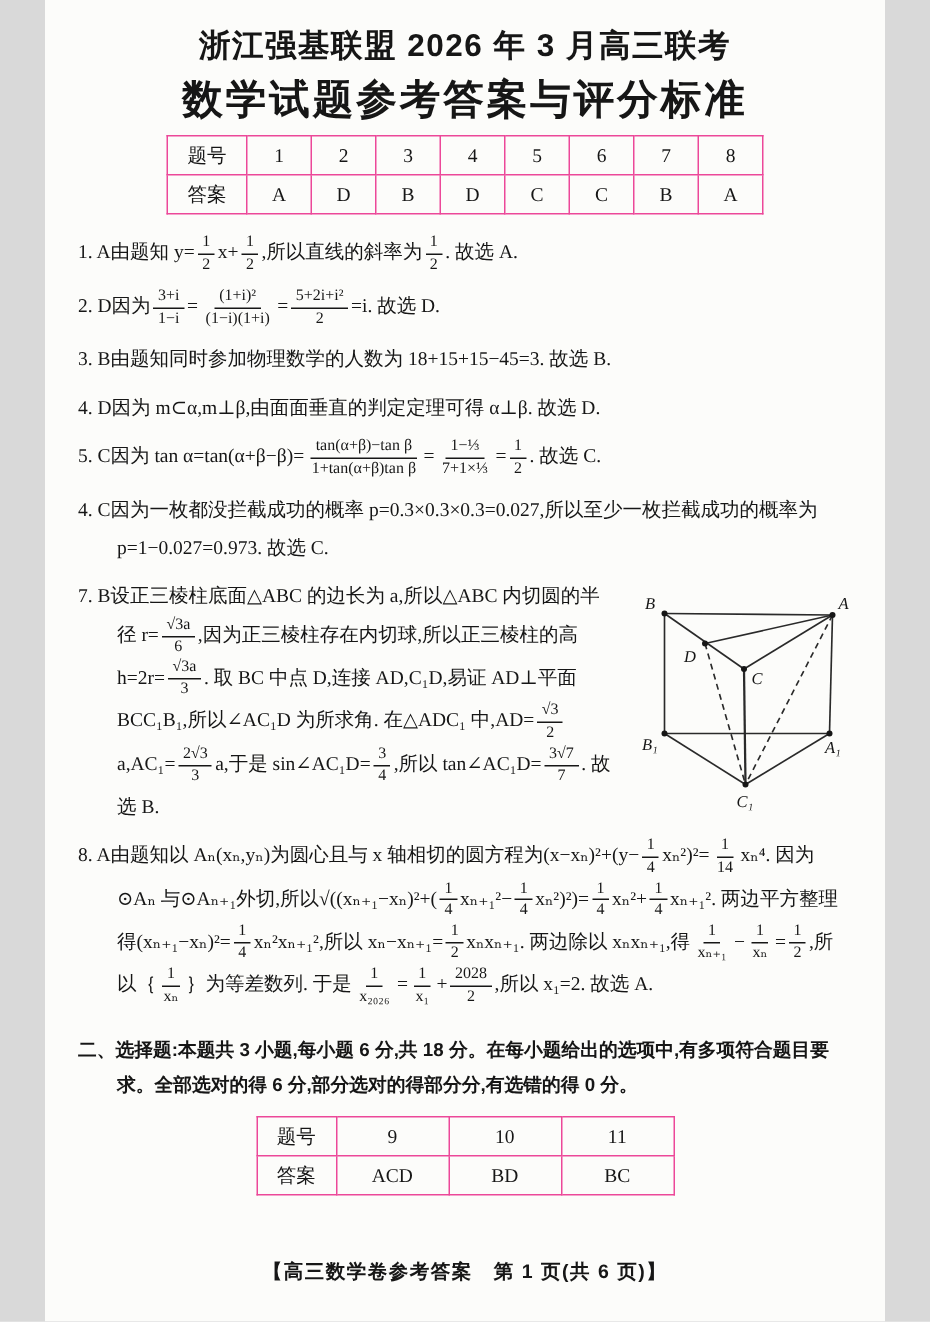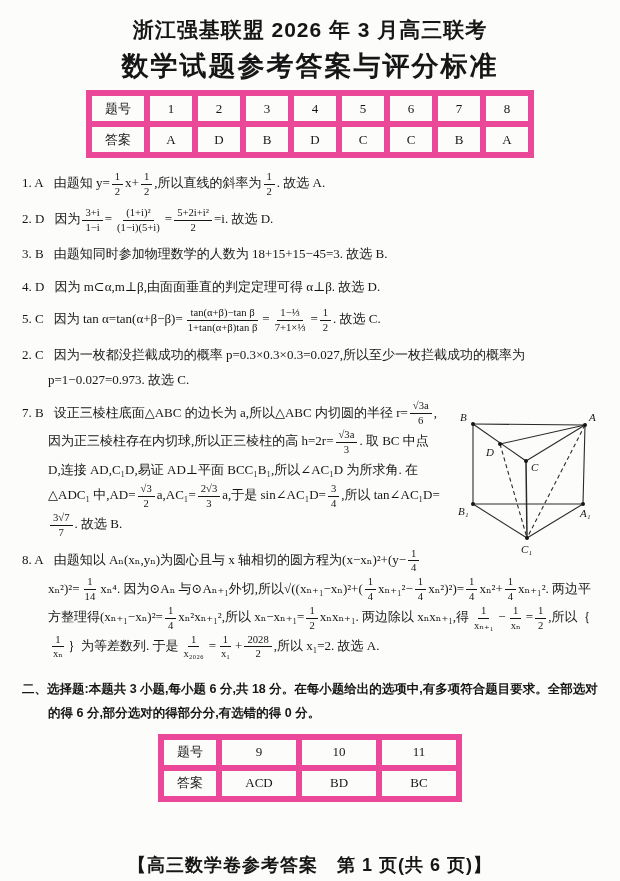--- a/index.html
+++ b/index.html
@@ -1,17 +1,17 @@
 <!DOCTYPE html>
 <html><head>
 <meta charset="utf-8">
 <style>
   html,body{margin:0;padding:0;background:#d9d9d9;}
   .page{
-    width:620px;height:881px;margin:0 auto;background:#fcfcfa;color:#161616;
+    width:560px;height:881px;margin:0 auto;background:#fcfcfa;color:#161616;
     font-family:"Liberation Serif","DejaVu Serif","DejaVu Sans",serif;
     position:relative;overflow:hidden;box-sizing:border-box;
     padding:14px 22px 0 22px;
   }
   .title1{
     text-align:center;font-family:"Liberation Sans","DejaVu Sans",sans-serif;
     font-weight:bold;font-size:21px;letter-spacing:1px;margin:2px 0 4px 0;
   }
   .title2{
     text-align:center;font-family:"Liberation Sans","DejaVu Sans",sans-serif;
@@ -20,50 +20,50 @@
   .sec-heading{
     font-family:"Liberation Sans","DejaVu Sans",sans-serif;font-weight:bold;
     font-size:12.5px;line-height:1.9;margin:10px 0 8px 0;
     padding-left:26px;text-indent:-26px;
   }
   table.answers{
     border-collapse:collapse;margin:6px auto 12px auto;
     font-size:13px;text-align:center;
   }
   table.answers td,table.answers th{
-    border:6px solid #ec4899;font-weight:normal;
+    border:1px solid #ec4899;font-weight:normal;
     height:25px;padding:0 4px;min-width:34px;
   }
   table.answers th{min-width:44px;}
   .t2 td{min-width:66px !important;}
   .sol{
     font-size:13px;line-height:1.95;margin:7px 0;
     padding-left:26px;text-indent:-26px;
   }
-  .sol .num{margin-right:10px;}
+  .sol .num{}
   .frac{
     display:inline-flex;flex-direction:column;align-items:center;
     vertical-align:middle;font-size:0.82em;line-height:1.3;
     margin:0 2px;text-indent:0;
   }
   .frac .fn{border-bottom:1px solid #161616;padding:0 3px;}
   .frac .fd{padding:0 3px;}
   .sol7wrap{overflow:visible;}
   .fig{
     float:right;width:148px;margin:2px 0 4px 10px;
   }
   .fig svg{display:block;width:100%;height:auto;}
   .fig text{
     font-family:"Liberation Serif","DejaVu Serif",serif;
     font-style:italic;font-size:11px;fill:#161616;
   }
   .footer{
-    position:absolute;left:0;bottom:4px;width:100%;text-align:center;
+    position:absolute;left:0;bottom:24px;width:100%;text-align:center;
     font-family:"Liberation Sans","DejaVu Sans",sans-serif;
-    font-weight:bold;font-size:18px;letter-spacing:1px;
+    font-weight:bold;font-size:13px;letter-spacing:1px;
   }
   .clear{clear:both;}
 </style>
 </head>
 <body>
 
 <div class="page">
 
   <div class="title1">浙江强基联盟 2026 年 3 月高三联考</div>
   <div class="title2">数学试题参考答案与评分标准</div>
@@ -105,38 +105,38 @@
             <span class="fd">2</span>
           </span>,所以直线的斜率为<span class="frac">
             <span class="fn">1</span>
             <span class="fd">2</span>
           </span>. 故选 A.</span></p>
       <p class="sol"><span class="num">2. D</span><span>因为<span class="frac">
             <span class="fn">3+i</span>
             <span class="fd">1−i</span>
           </span>=<span class="frac">
             <span class="fn">(1+i)²</span>
-            <span class="fd">(1−i)(5+i)</span>
+            <span class="fd">(1−i)(1+i)</span>
           </span>=<span class="frac">
             <span class="fn">5+2i+i²</span>
             <span class="fd">2</span>
           </span>=i. 故选 D.</span></p>
       <p class="sol"><span class="num">3. B</span><span>由题知同时参加物理数学的人数为 18+15+15−45=3. 故选 B.</span></p>
       <p class="sol"><span class="num">4. D</span><span>因为 m⊂α,m⊥β,由面面垂直的判定定理可得 α⊥β. 故选 D.</span></p>
       <p class="sol"><span class="num">5. C</span><span>因为 tan α=tan(α+β−β)=<span class="frac">
             <span class="fn">tan(α+β)−tan β</span>
             <span class="fd">1+tan(α+β)tan β</span>
           </span>=<span class="frac">
             <span class="fn">1−⅓</span>
             <span class="fd">7+1×⅓</span>
           </span>=<span class="frac">
             <span class="fn">1</span>
             <span class="fd">2</span>
           </span>. 故选 C.</span></p>
-      <p class="sol"><span class="num">2. C</span><span>因为一枚都没拦截成功的概率 p=0.3×0.3×0.3=0.027,所以至少一枚拦截成功的概率为 p=1−0.027=0.973. 故选 C.</span></p>
+      <p class="sol"><span class="num">4. C</span><span>因为一枚都没拦截成功的概率 p=0.3×0.3×0.3=0.027,所以至少一枚拦截成功的概率为 p=1−0.027=0.973. 故选 C.</span></p>
     </div>
 
   <div class="sol7wrap">
     <div class="fig">
       <svg viewBox="0 0 148 160">
         <g stroke="#2a2a2a" stroke-width="1.1" fill="none">
 
           <line x1="23" y1="23" x2="135" y2="24"></line>
           <line x1="23" y1="23" x2="23" y2="103"></line>
           <line x1="135" y1="24" x2="133" y2="103"></line>

